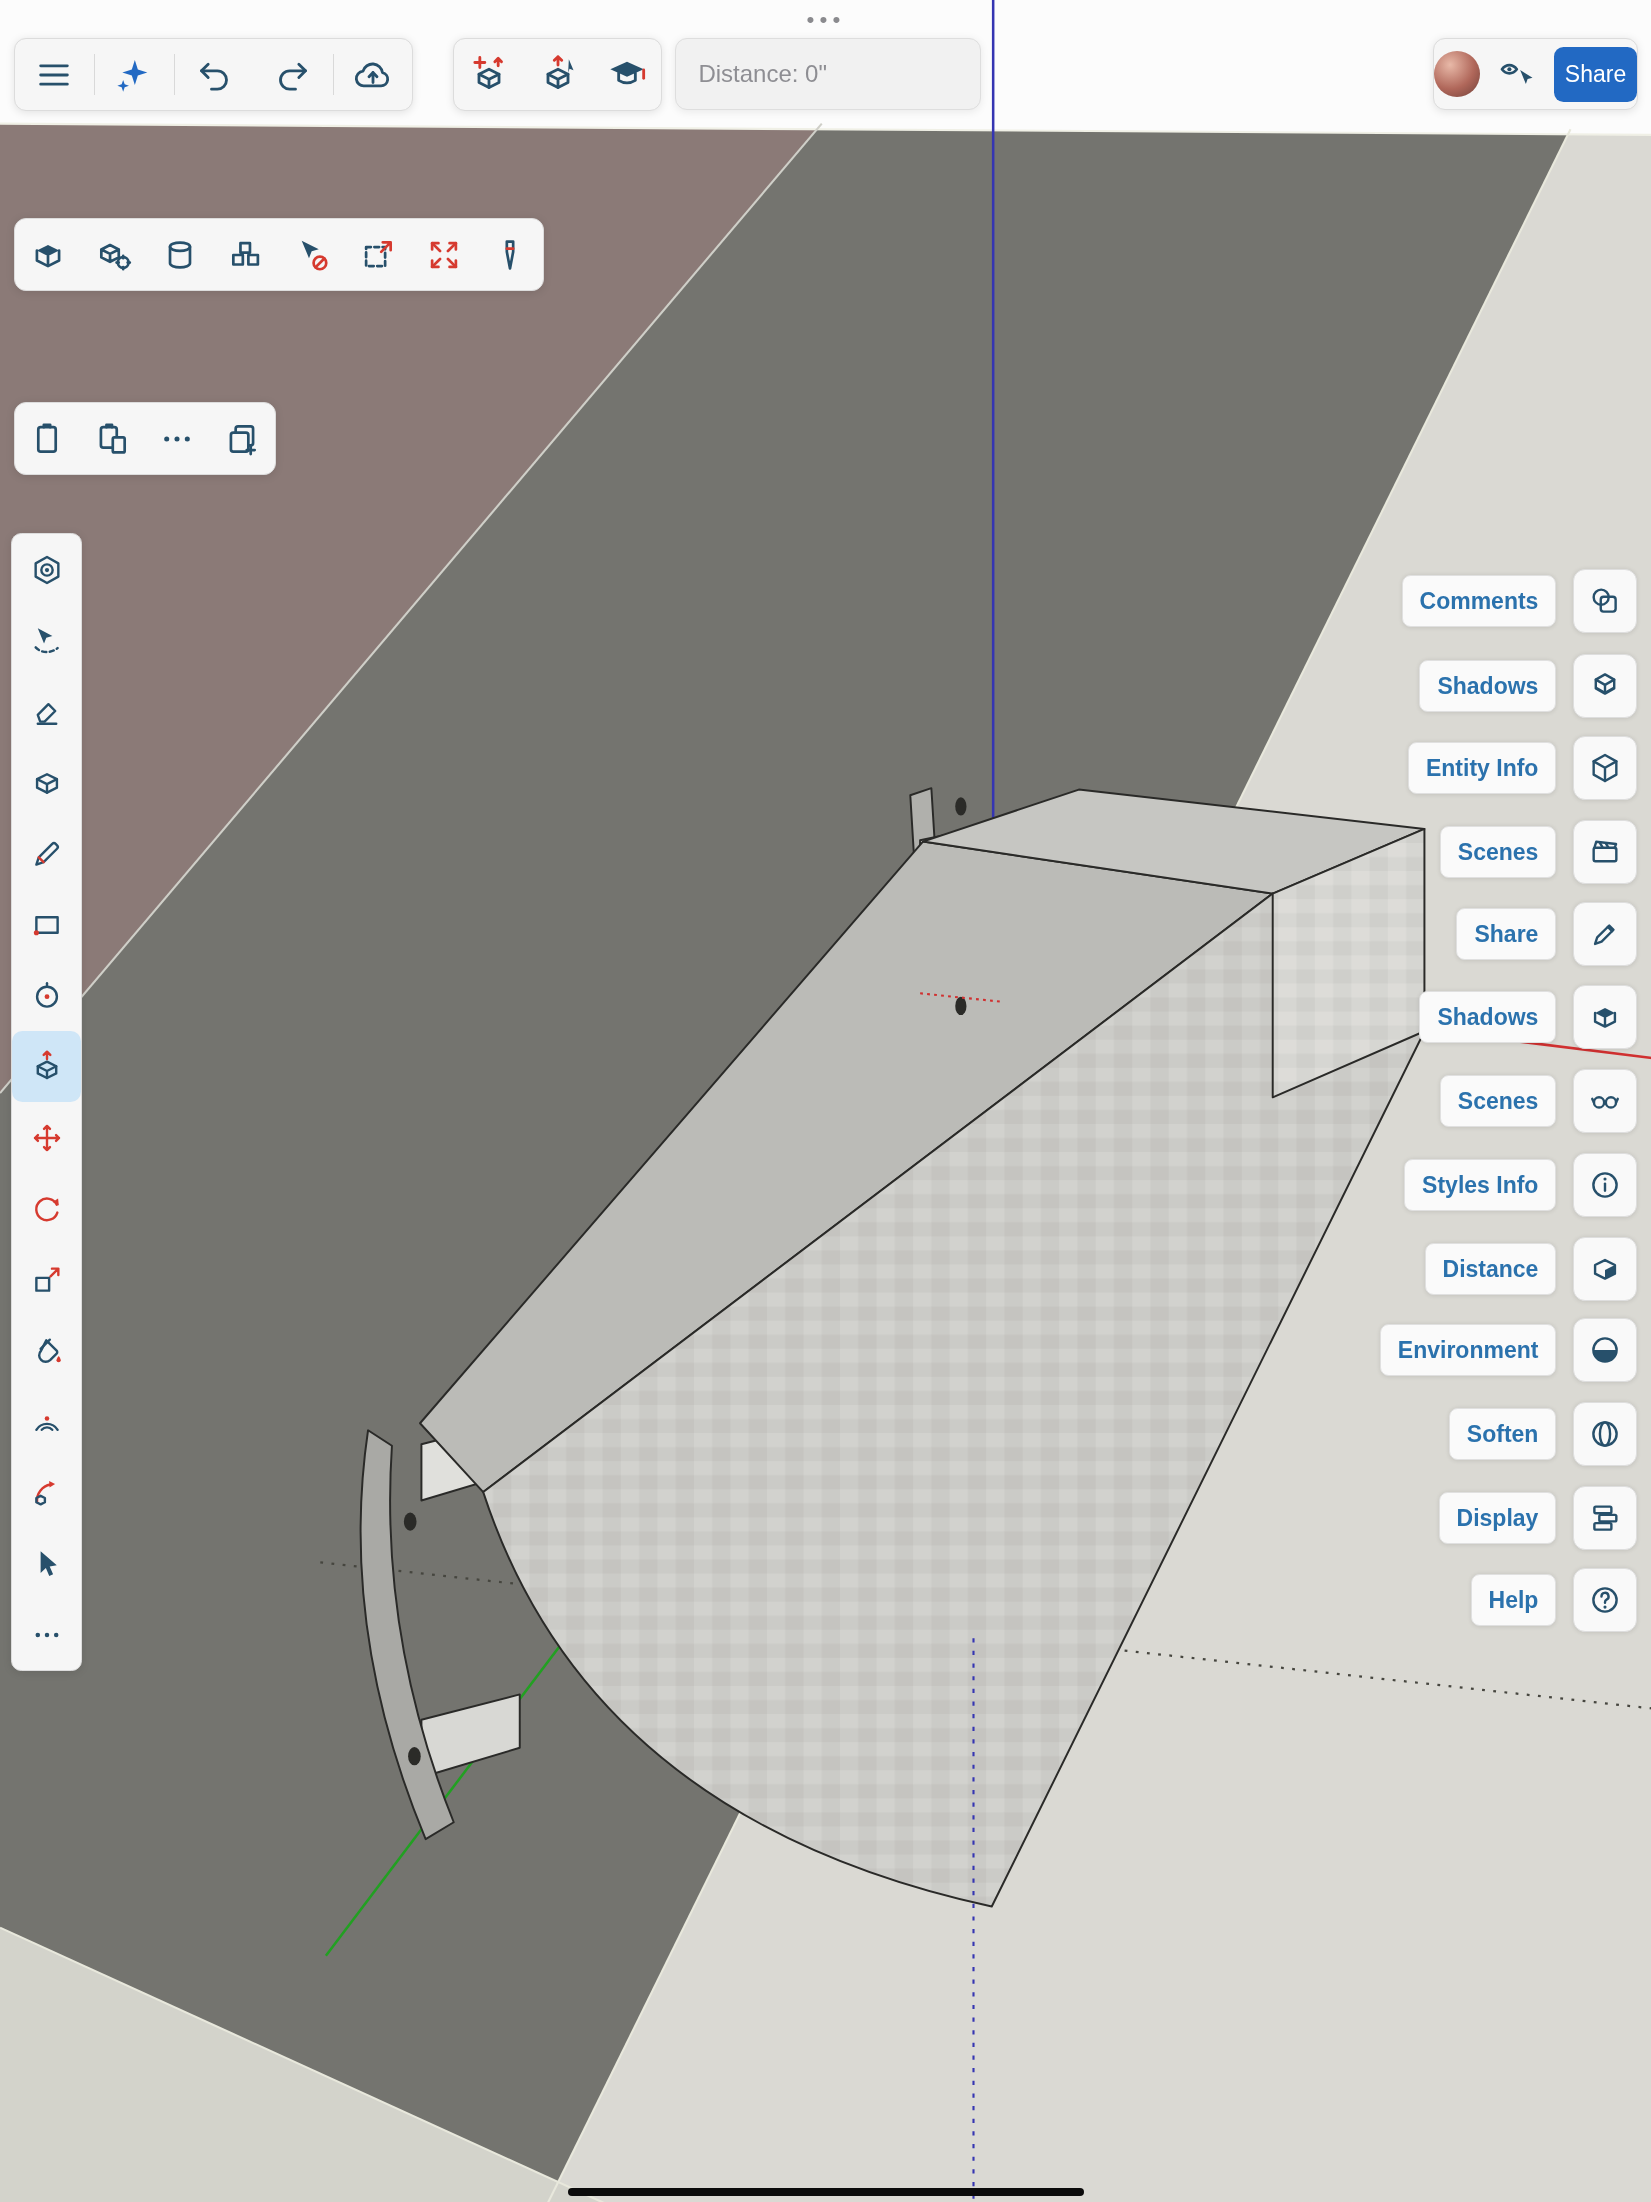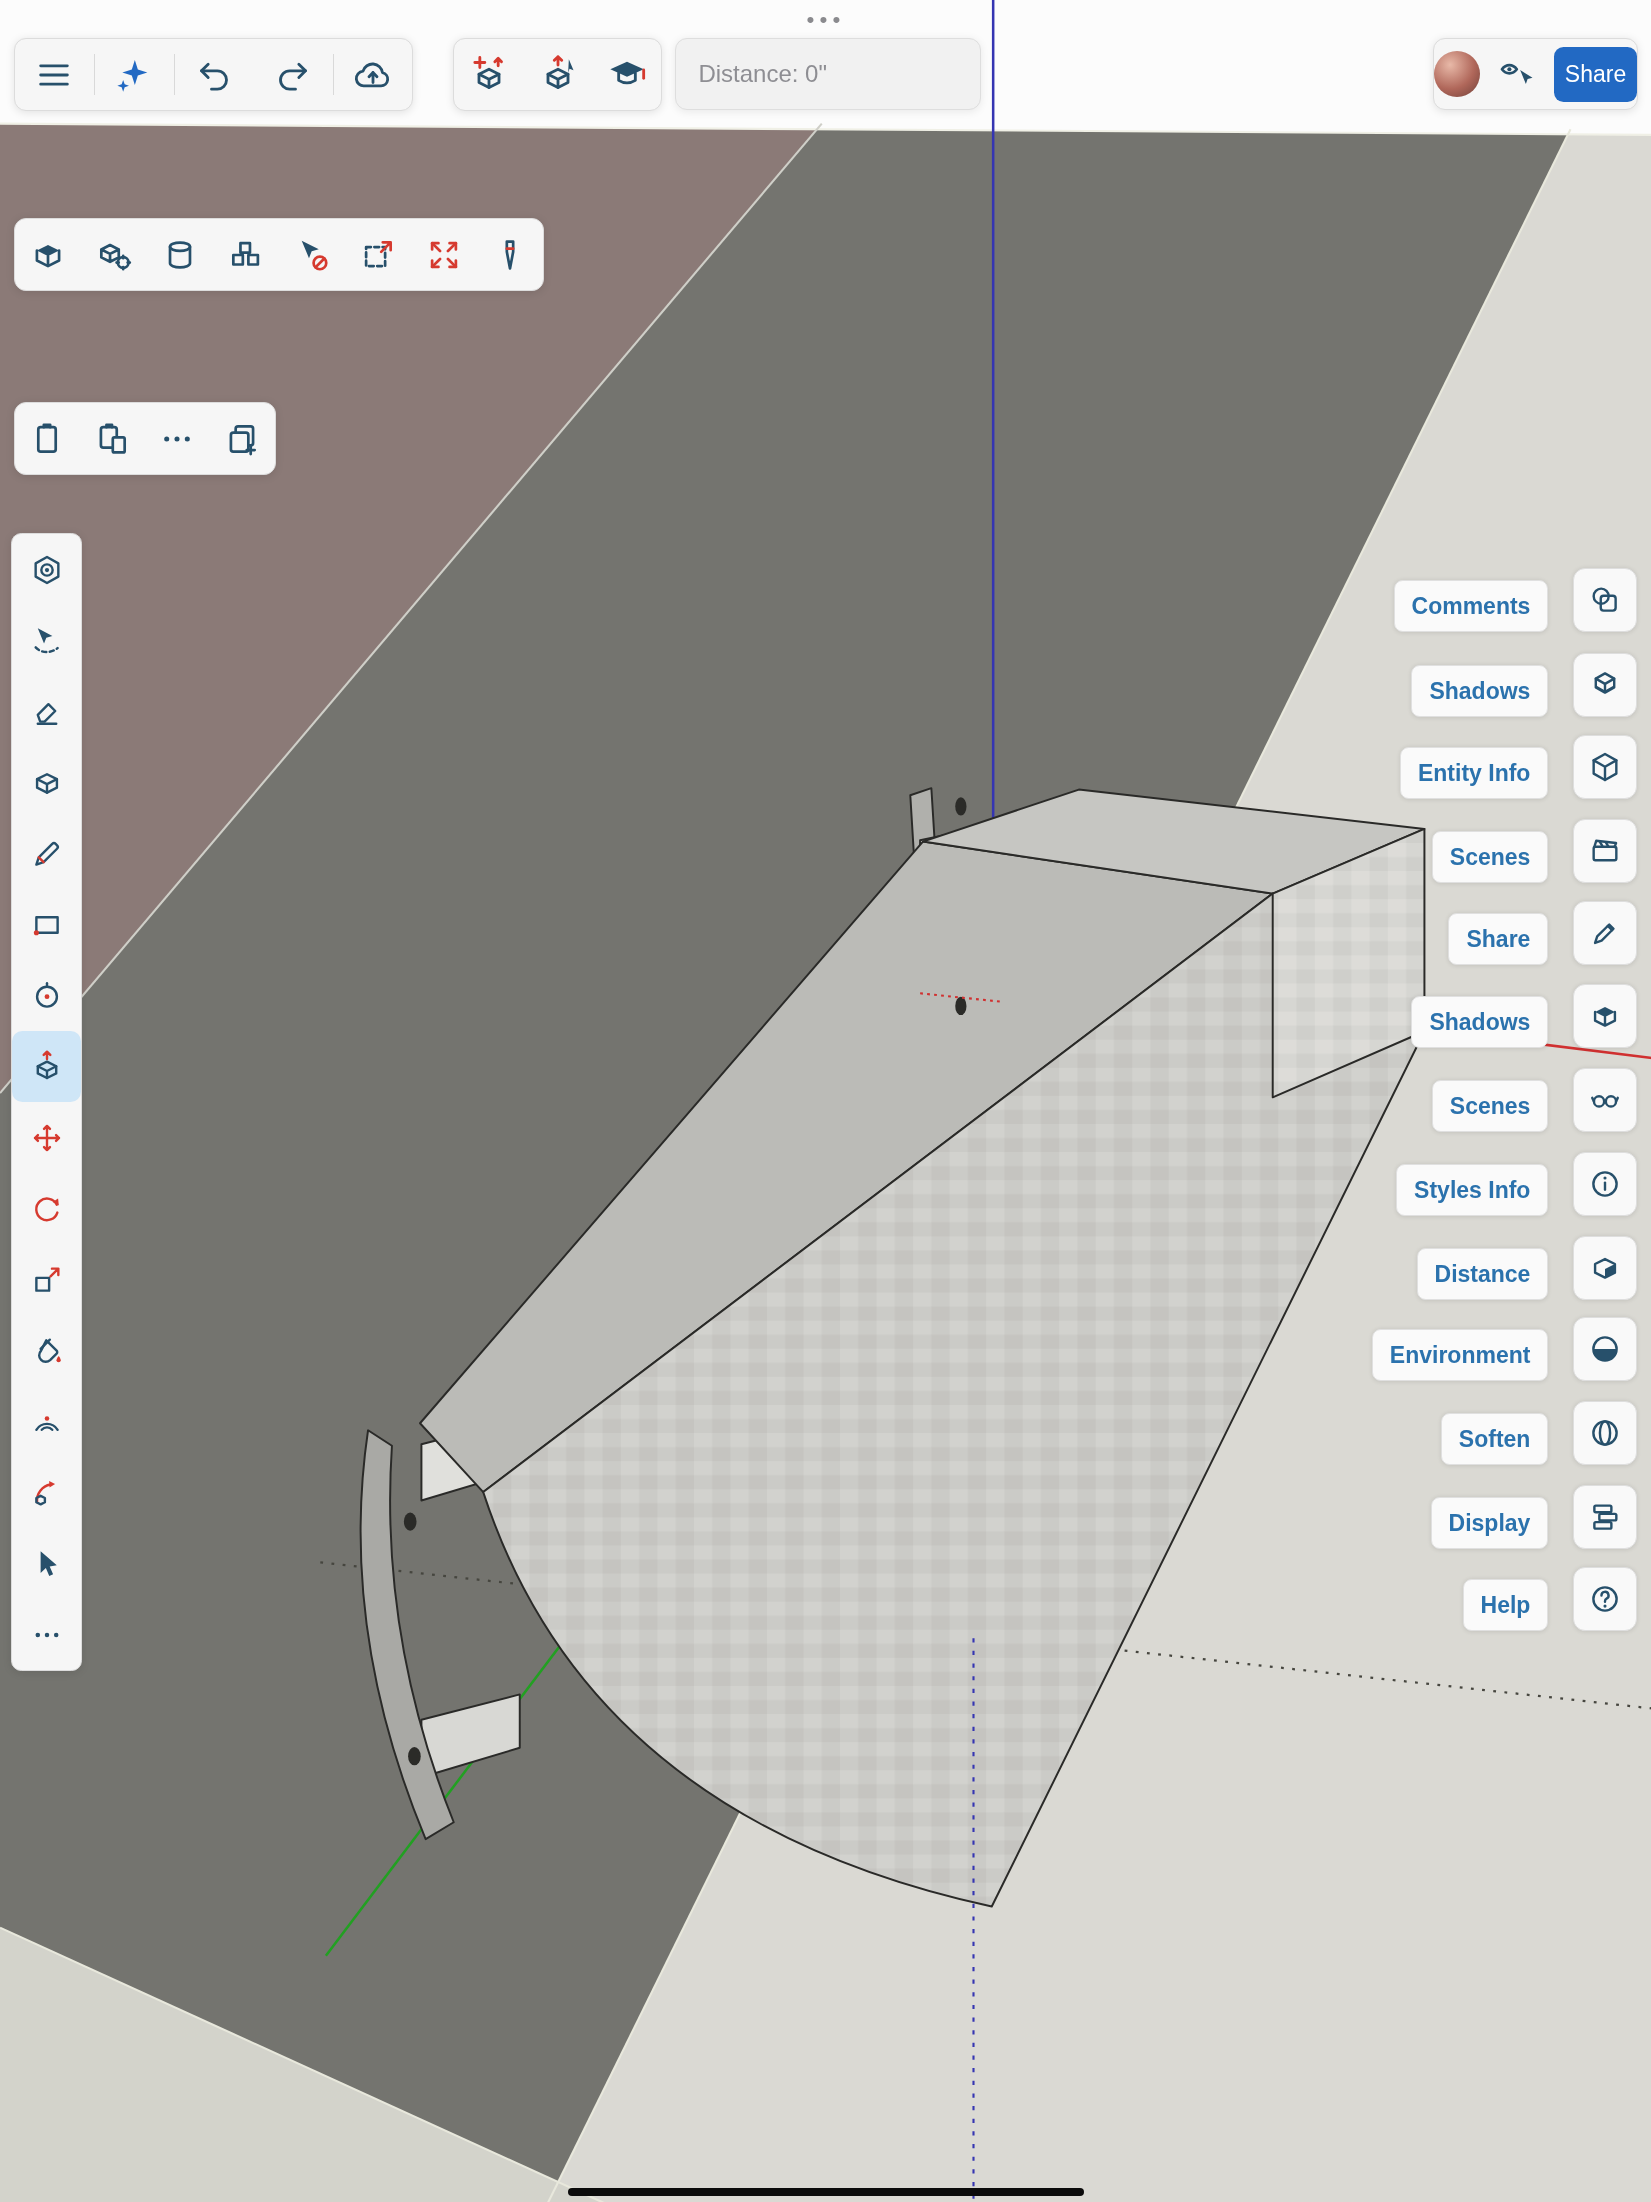--- a/index.html
+++ b/index.html
@@ -44,21 +44,21 @@
 
   
   #left-tools{position:absolute;left:11.2px;top:533px;width:69px;
               background:#f6f6f6;border:0.9px solid #dcdcdc;border-radius:10.3px;
               box-shadow:0 1.7px 8.6px rgba(0,0,0,.10);
               display:flex;flex-direction:column;align-items:center;}
   .lt-btn{width:69px;height:71px;display:flex;align-items:center;justify-content:center;}
   .lt-btn.active{background:#cfe6f7;border-radius:10.3px;}
 
   
-  .rp-row{position:absolute;right:14.6px;height:62px;display:flex;align-items:flex-end;gap:25px;}
+  .rp-row{position:absolute;right:14.6px;height:62px;display:flex;align-items:center;gap:17px;}
   .rp-label{height:50px;background:#fafafa;border:0.9px solid #e0e0e0;border-radius:8.6px;
             display:flex;align-items:center;padding:0 17px;color:#2b72ad;
             font-size:23px;font-weight:bold;box-shadow:0 0.9px 4.3px rgba(0,0,0,.10);}
   .rp-icon{width:62px;height:62px;background:#f9f9f9;border:0.9px solid #dedede;border-radius:12px;
            display:flex;align-items:center;justify-content:center;
            box-shadow:0 0.9px 4.3px rgba(0,0,0,.10);}
 
   
   #status-dots{position:absolute;top:6.9px;left:0;width:1652px;text-align:center;
                color:#8a8a8e;font-size:22.4px;letter-spacing:5.2px;}

